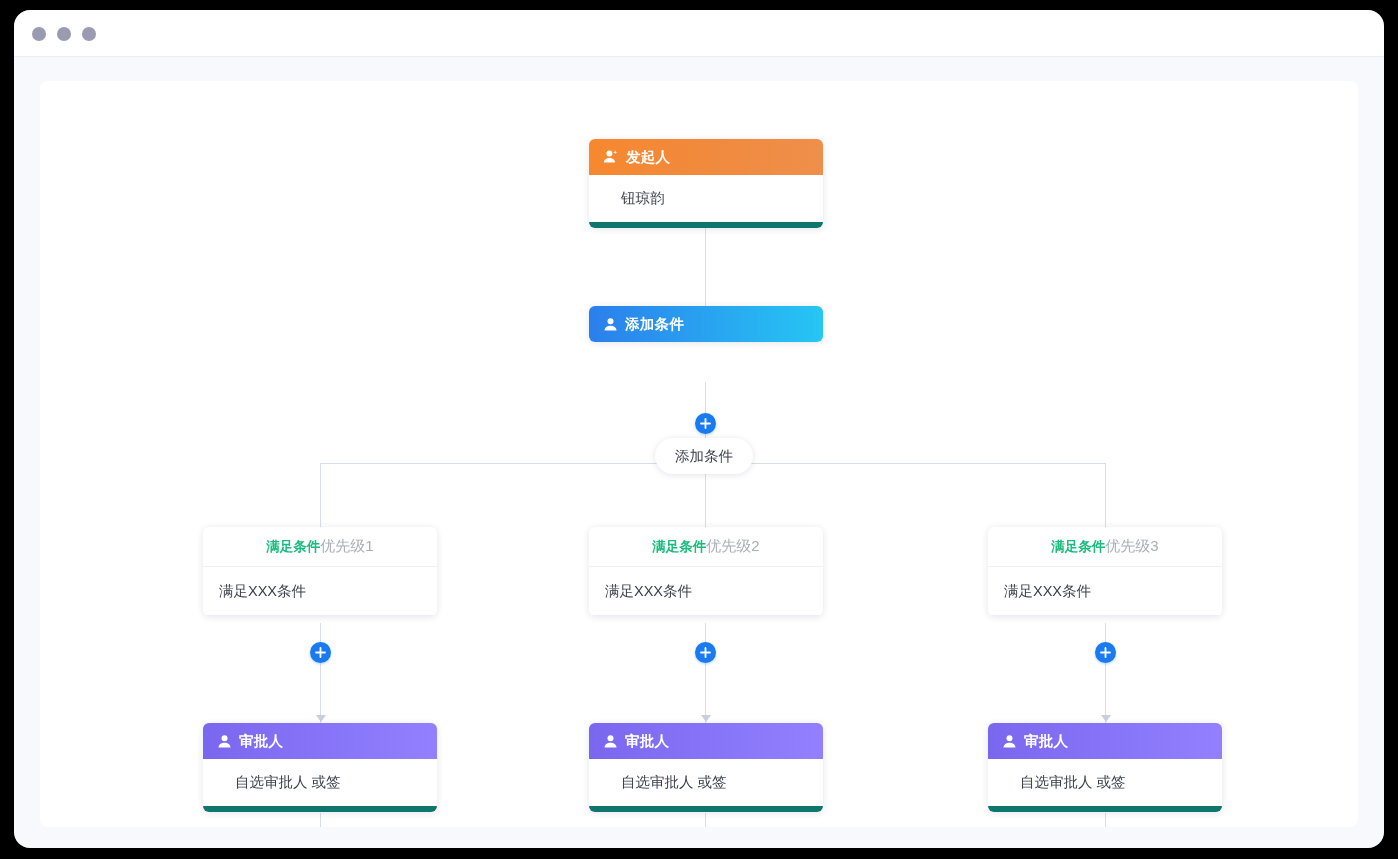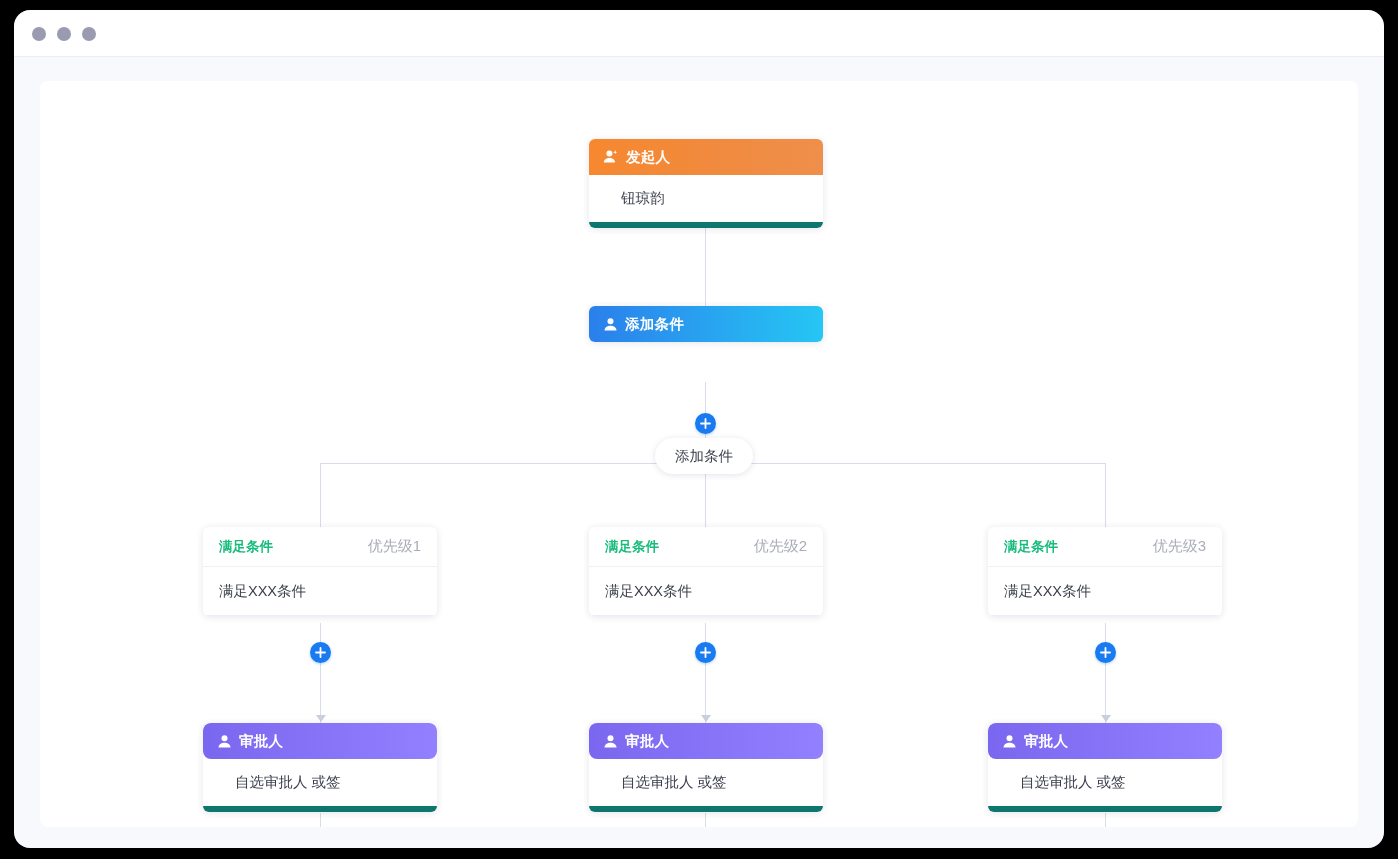--- a/index.html
+++ b/index.html
@@ -89,21 +89,20 @@
     letter-spacing: 0.3px;
   }
   .node-header.initiator {
     background: linear-gradient(to right, #f7882f, #f08a3e 55%, #ef8f4b);
   }
   .node-header.approve-blue {
     background: linear-gradient(to right, #2b7feb, #26c6f4);
   }
   .node-header.approver-purple {
     background: linear-gradient(to right, #7a67ef, #9280ff);
-    border-radius: 8px;
   }
   .node-body {
     height: 53px;
     display: flex;
     align-items: center;
     padding: 0 14px 0 32px;
     font-size: 14.5px;
     color: #3b3f4c;
     border-bottom: 6px solid #0f766e;
     background: #fff;
@@ -117,21 +116,21 @@
     background: #ffffff;
     border-radius: 6px;
     box-shadow: 0 1px 7px rgba(30, 40, 90, 0.12);
     overflow: hidden;
     cursor: pointer;
   }
   .cond-header {
     height: 40px;
     display: flex;
     align-items: center;
-    justify-content: space-between;
+    justify-content: center;
     padding: 0 16px;
     border-bottom: 1px solid #f0f1f5;
   }
   .cond-title {
     font-size: 13.5px;
     color: #19bc7d;
     font-weight: bold;
   }
   .cond-priority {
     font-size: 15px;

